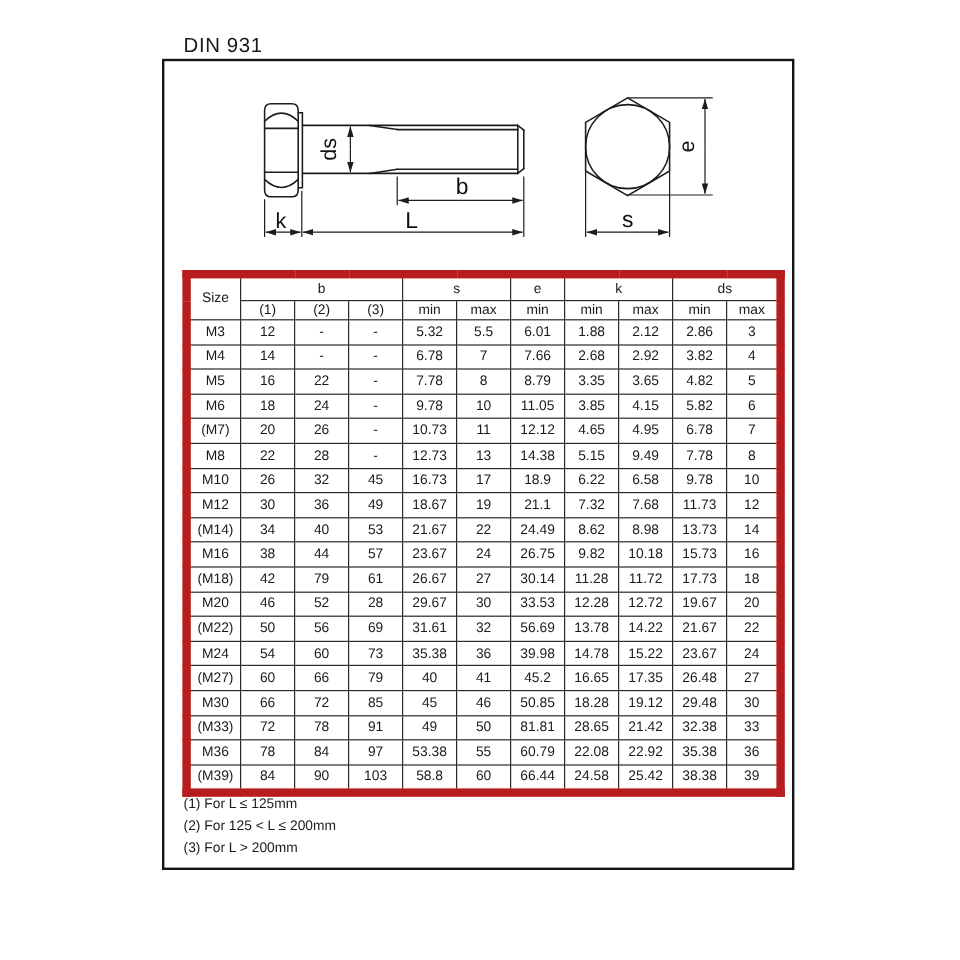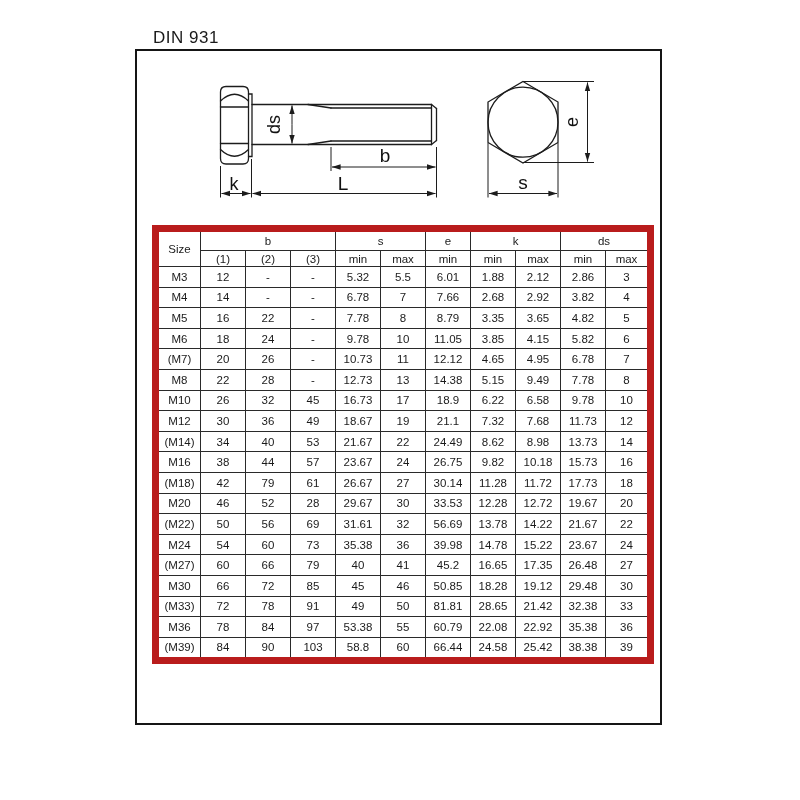--- a/index.html
+++ b/index.html
@@ -388,14 +388,19 @@
           <td>60</td>
           <td>66.44</td>
           <td>24.58</td>
           <td>25.42</td>
           <td>38.38</td>
           <td>39</td>
         </tr>
       </tbody>
   </table>
 
+  <div class="footnotes">
+    <div>(1) For L ≤ 125mm</div>
+    <div>(2) For 125 &lt; L ≤ 200mm</div>
+    <div>(3) For L &gt; 200mm</div>
+  </div>
 
 </div>
 
 </body></html>

